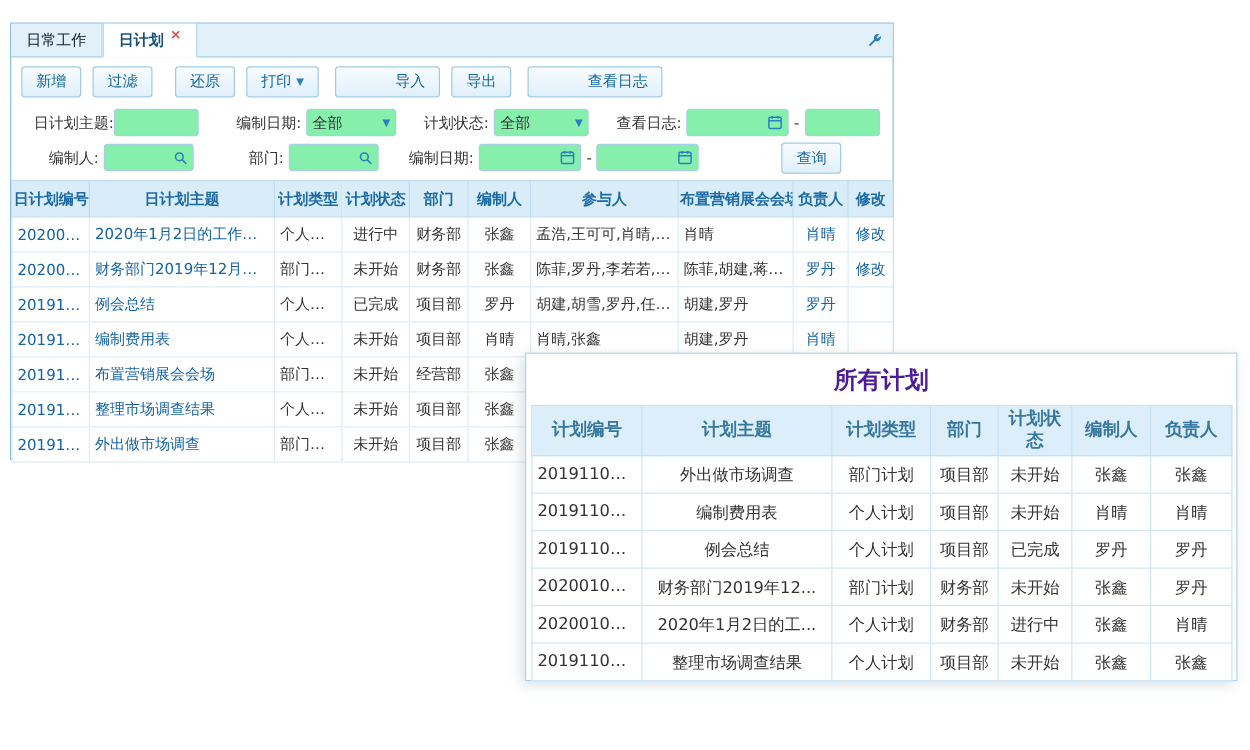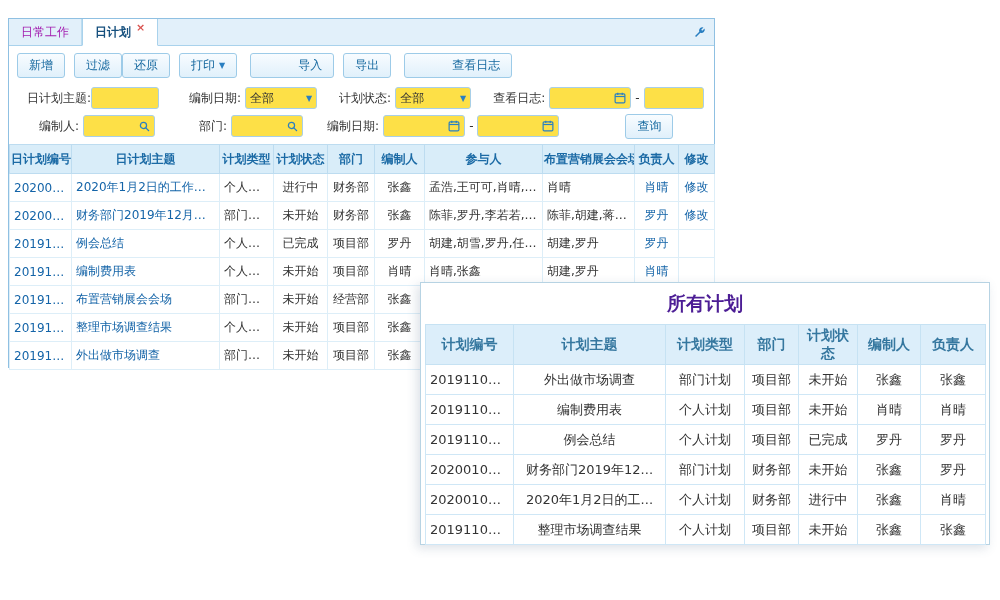--- a/index.html
+++ b/index.html
@@ -6,39 +6,39 @@
   html,body{margin:0;padding:0;}
   body{width:1000px;height:600px;position:relative;background:#fff;overflow:hidden;
        font-family:"DejaVu Sans","Liberation Sans",sans-serif;font-size:12px;color:#333;}
 
   
   .main-panel{position:absolute;left:8px;top:18px;width:707px;height:350px;
               border:1px solid #8fc0e2;background:#fff;}
   .tabbar{height:27px;background:#e2f0fa;border-bottom:1px solid #a9d2ec;
           display:flex;align-items:stretch;position:relative;}
   .tab{display:flex;align-items:center;gap:5px;padding:0 12px;font-size:12px;
-       color:#a21caf;border-right:1px solid #bcdcf0;cursor:pointer;white-space:nowrap;}
+       color:#0f172a;border-right:1px solid #bcdcf0;cursor:pointer;white-space:nowrap;}
   .tab.active{background:#fff;font-weight:bold;color:#16507e;
               border-left:1px solid #a9d2ec;border-right:1px solid #a9d2ec;
               margin-bottom:-1px;border-bottom:1px solid #fff;}
   .tab-close{color:#d9534f;font-weight:bold;font-size:11px;line-height:1;
              align-self:flex-start;margin-top:3px;cursor:pointer;}
   .settings{position:absolute;right:8px;top:7px;cursor:pointer;display:flex;}
 
   .toolbar{display:flex;align-items:center;padding:7px 8px 6px;}
   .btn{background:linear-gradient(#f8fcff,#e0f0fb);border:1px solid #9dcbe8;border-radius:3px;
        color:#15689f;padding:3px 11px;font-size:12px;cursor:pointer;font-family:inherit;
        display:flex;align-items:center;gap:4px;white-space:nowrap;}
-  .ml9{margin-left:9px;} .ml2{margin-left:0;} .ml13{margin-left:13px;padding-left:47px;}
+  .ml9{margin-left:9px;} .ml2{margin-left:18px;} .ml13{margin-left:13px;padding-left:47px;}
   .bcaret{font-size:8px;color:#2a7fc1;}
 
   .filters{padding:0 8px;}
   .frow{display:flex;align-items:center;height:28px;}
   .flabel{white-space:nowrap;color:#333;}
-  .ctrl{height:21px;border:1px solid #a8cfe8;border-radius:3px;background:#fde047;
+  .ctrl{height:21px;border:1px solid #a8cfe8;border-radius:3px;background:#86efac;
         display:flex;align-items:center;padding:10px 4px;}
   .ctrl input{border:none;outline:none;width:100%;height:100%;font-size:11px;
               font-family:inherit;padding:0;background:transparent;color:#333;}
   .ctrl input::placeholder{color:#9aa7b0;}
   .sel .val{flex:1;font-size:12px;color:#333;}
   .caret{color:#2a7fc1;font-size:8px;margin-left:3px;}
   .icon-btn{display:flex;align-items:center;margin-left:3px;cursor:pointer;flex:none;}
   .range-sep{margin:0 4px;color:#333;}
 
   .grid{border-collapse:collapse;table-layout:fixed;width:705px;margin-top:4px;}

